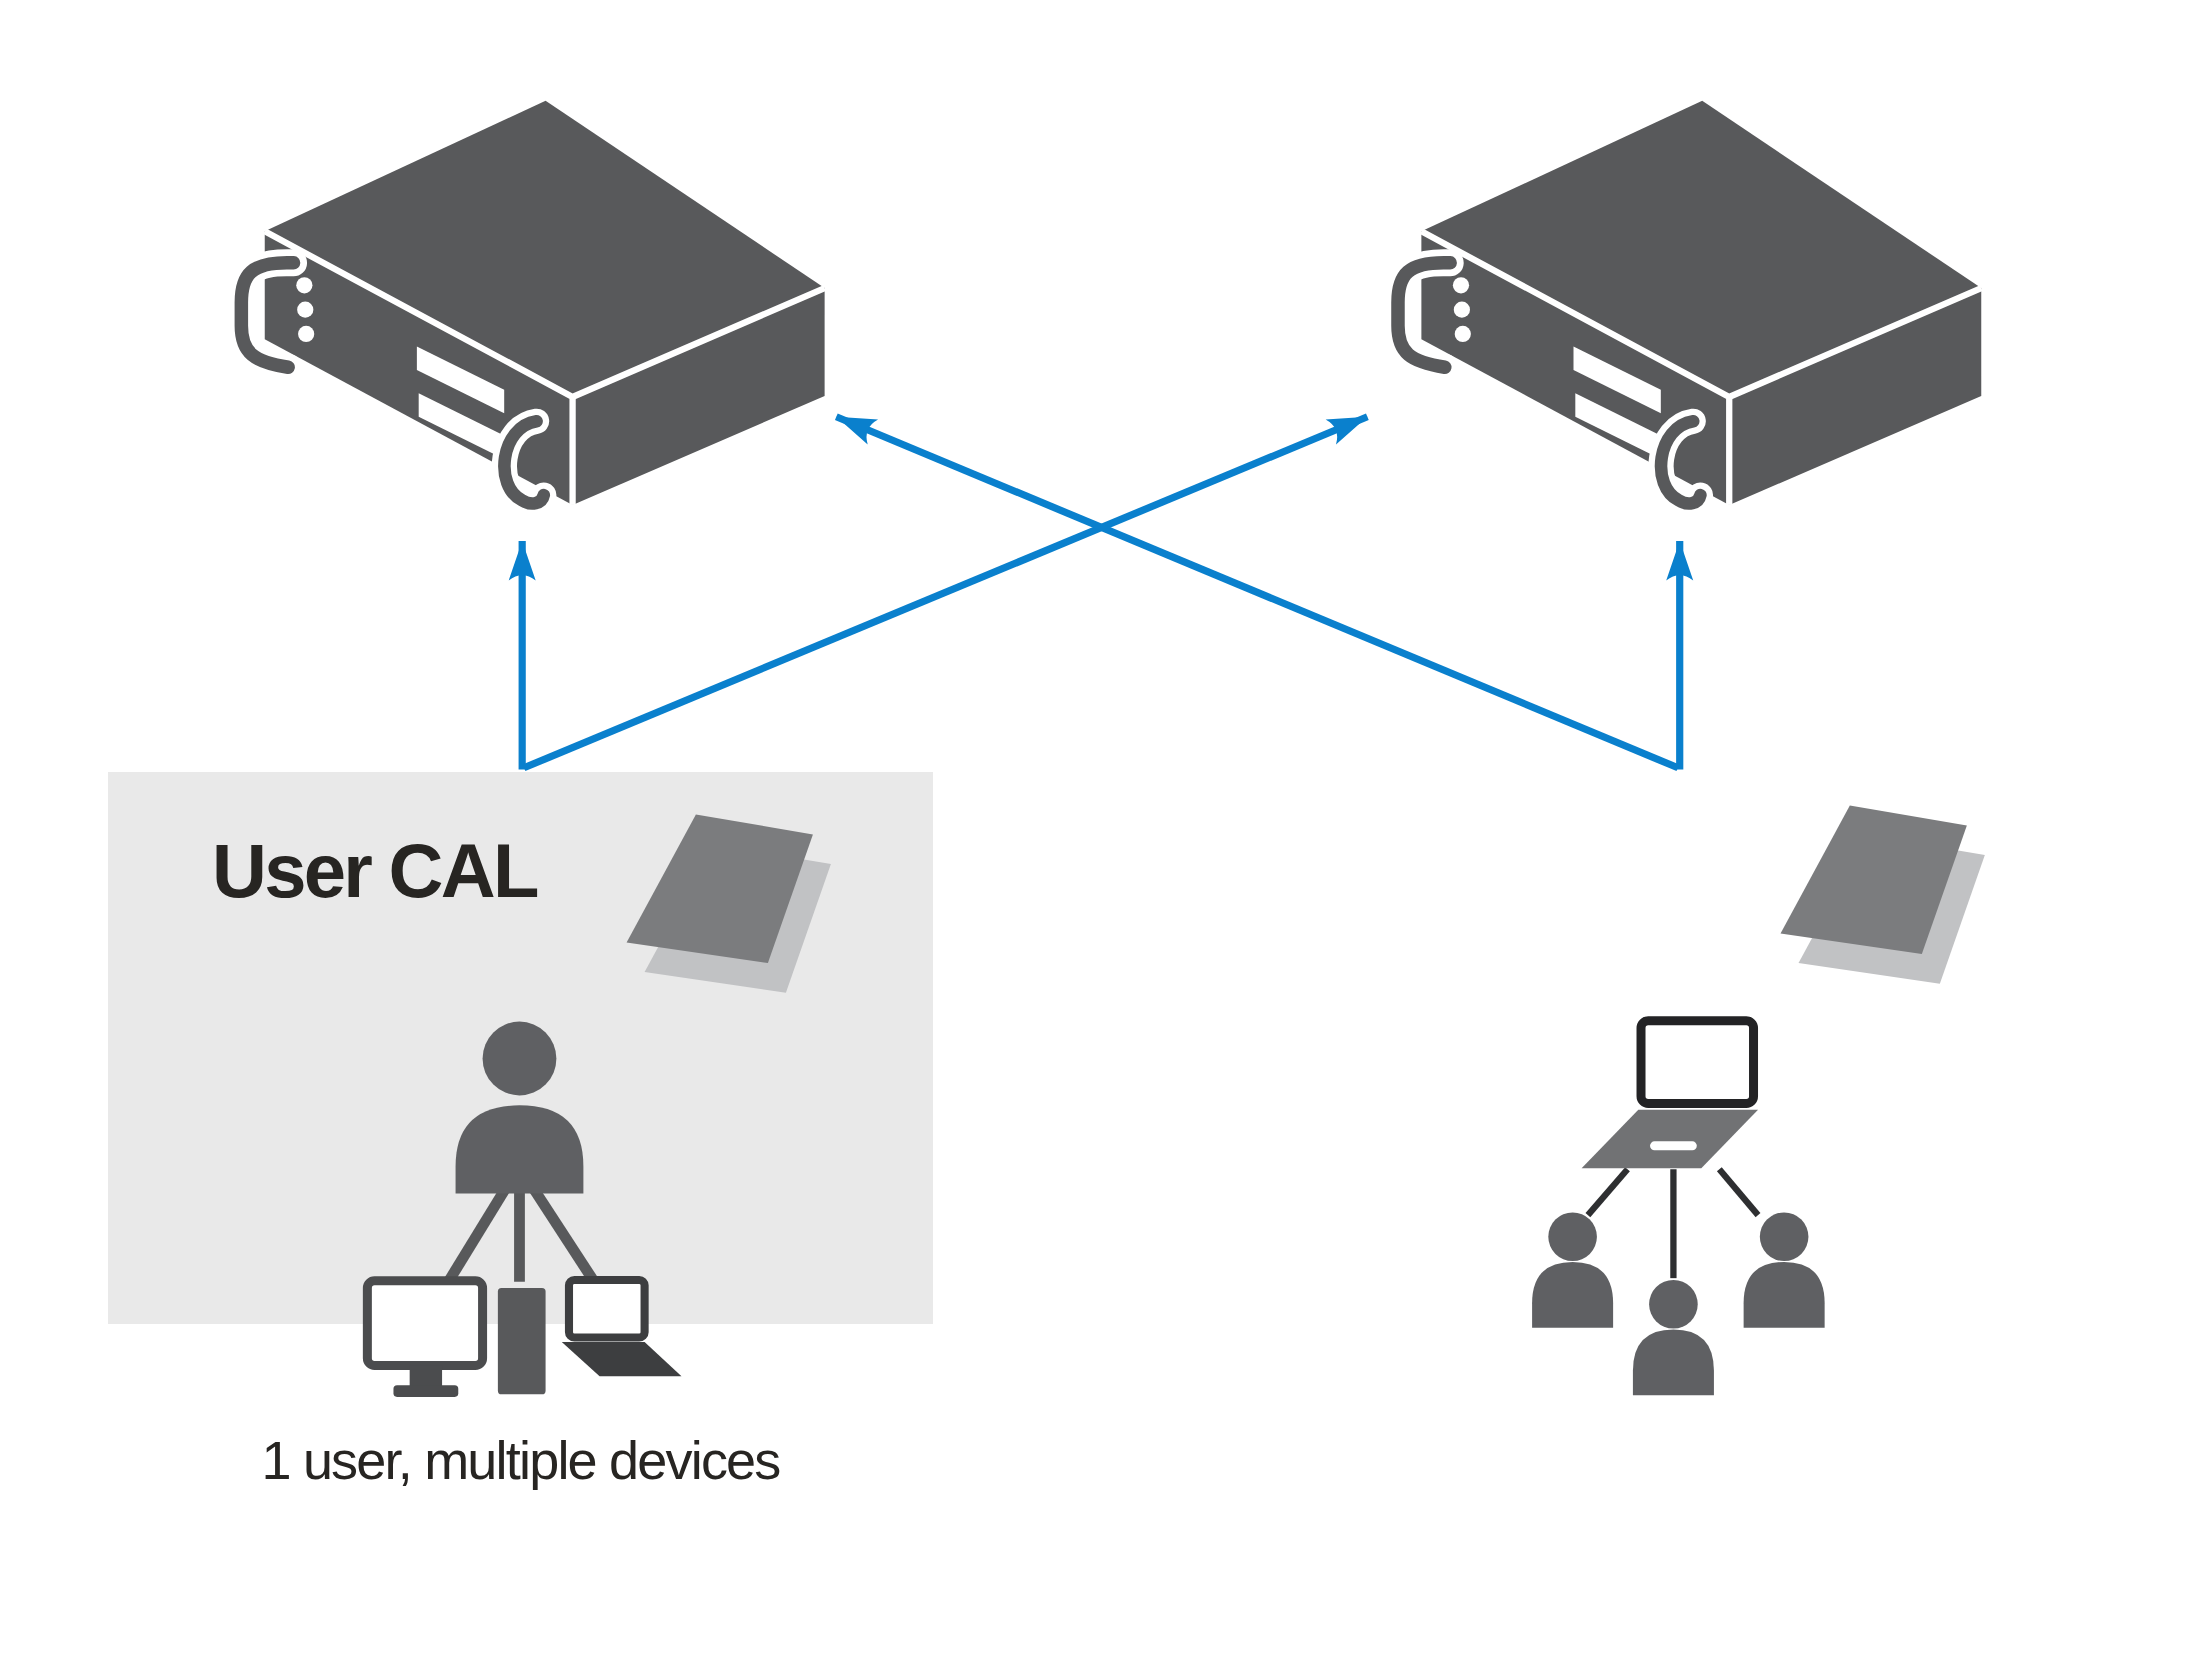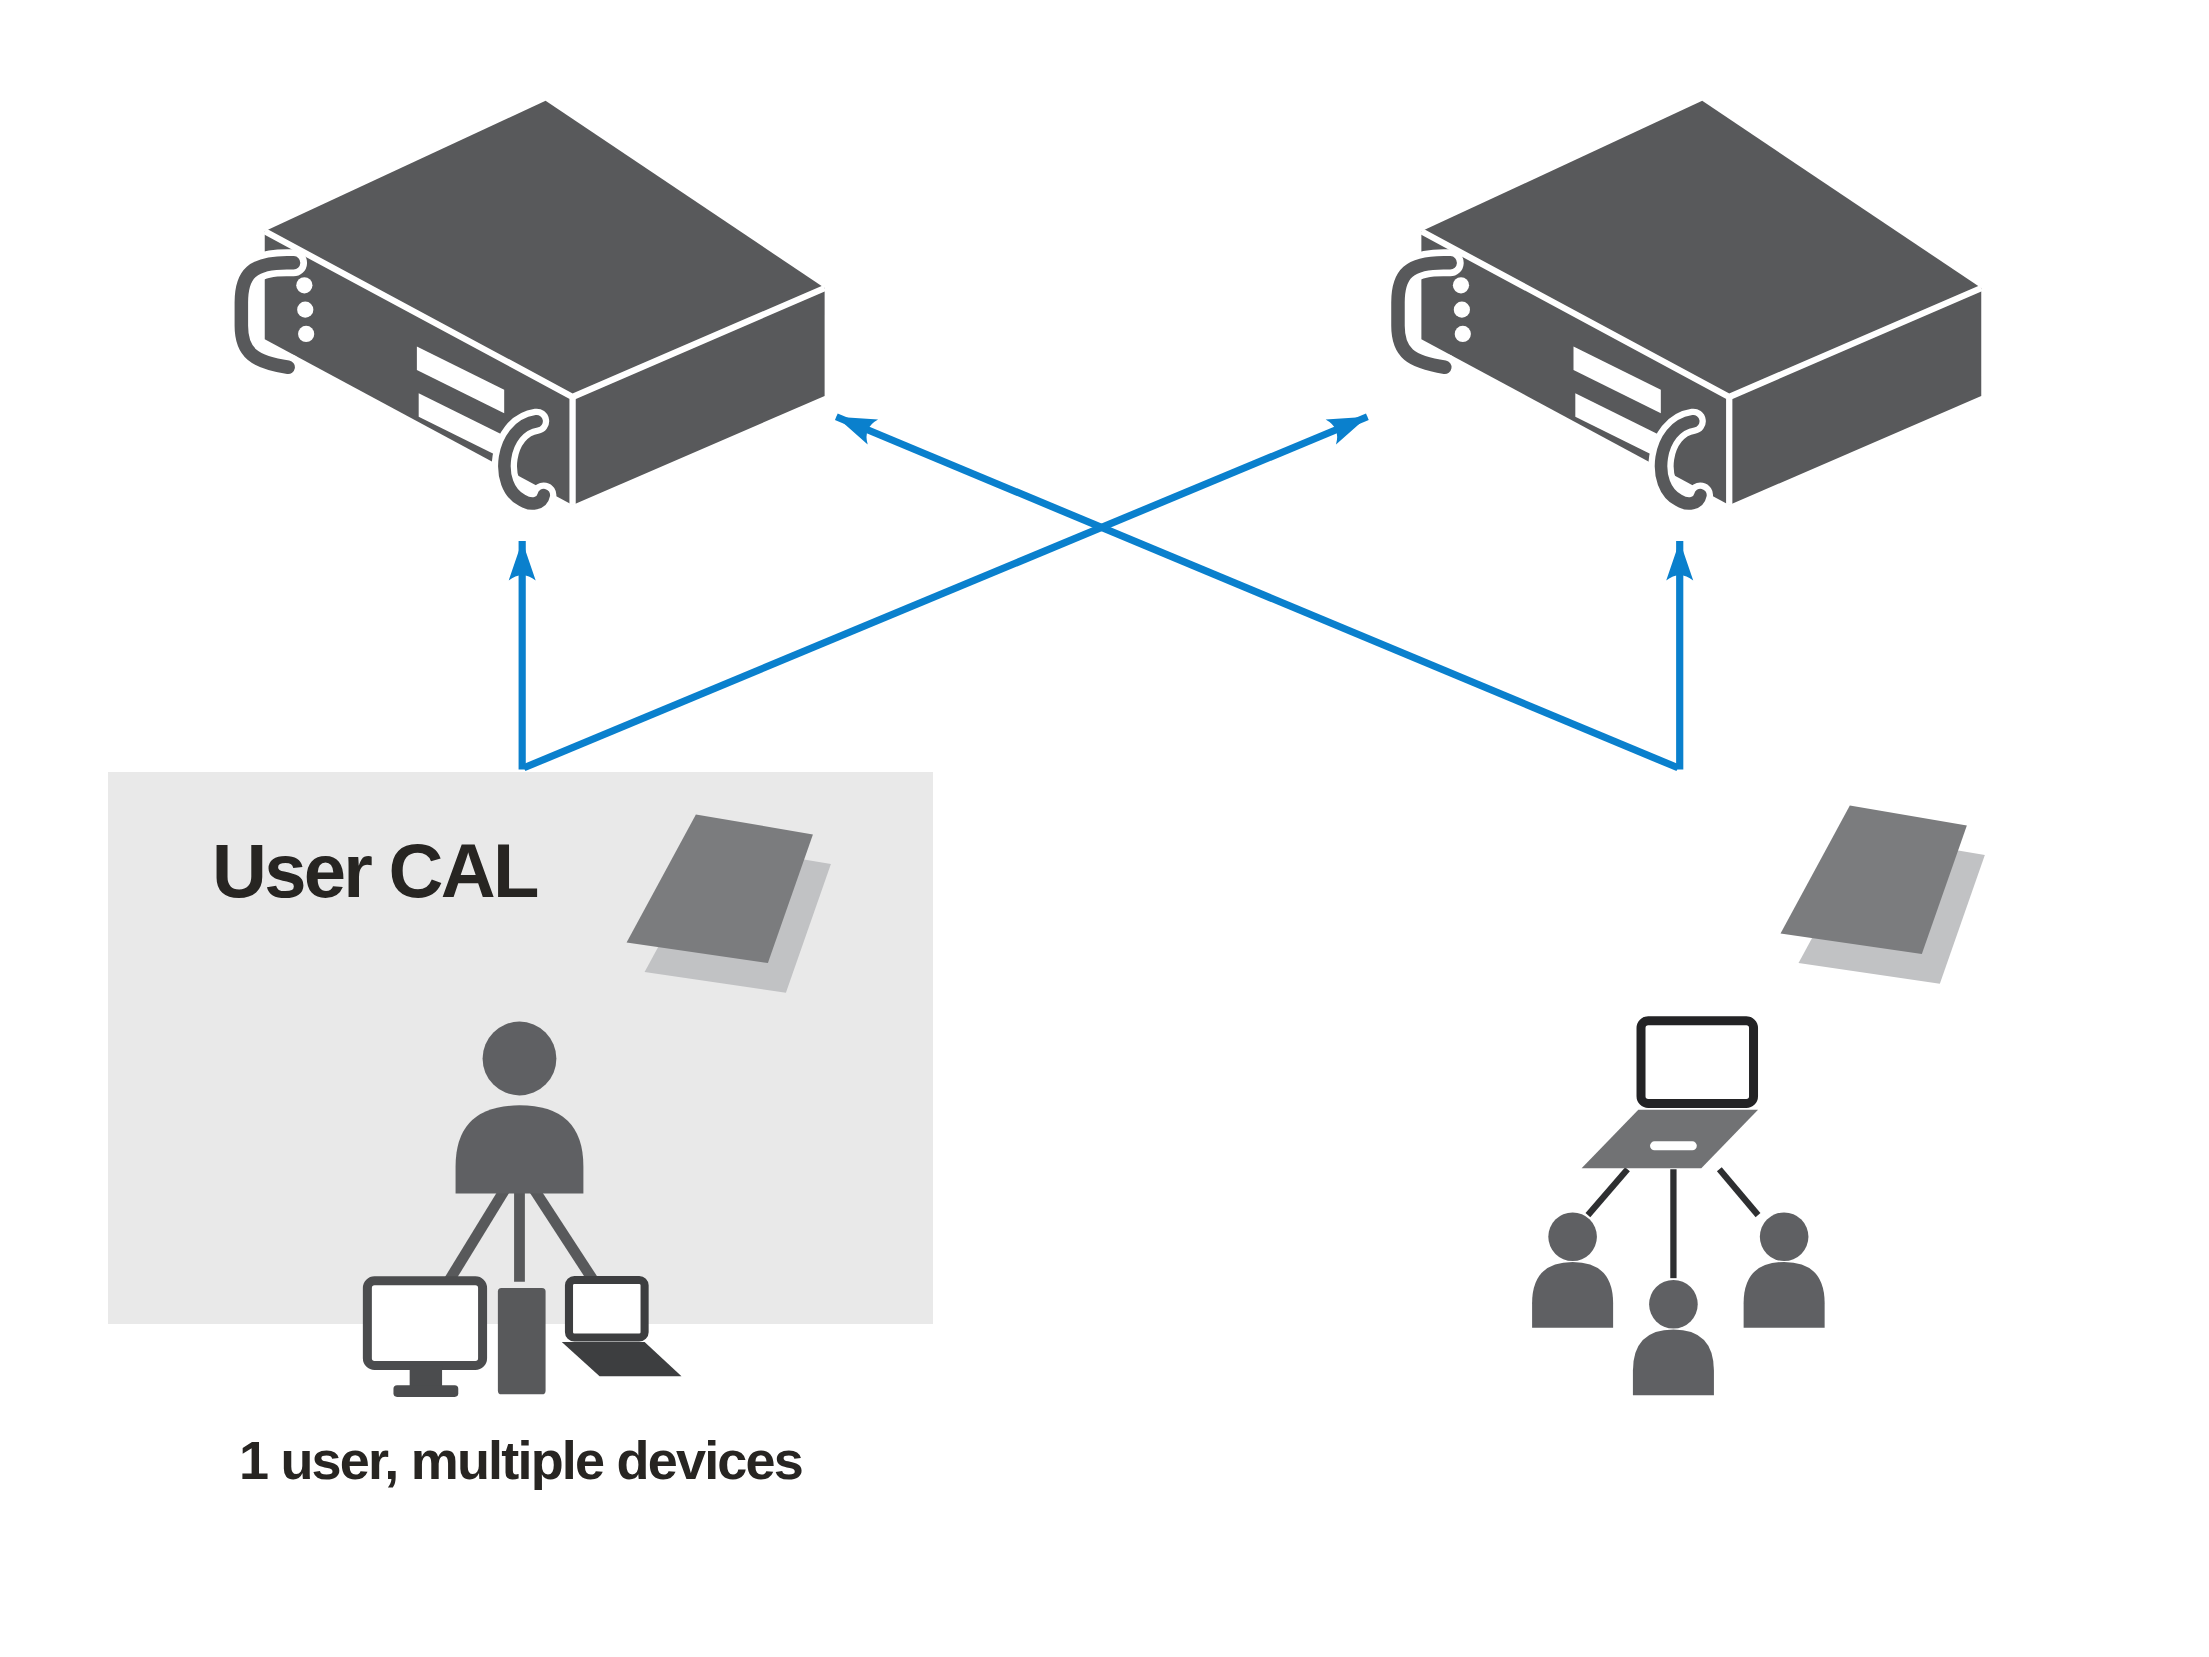--- a/index.html
+++ b/index.html
@@ -20,21 +20,21 @@
   .panel-title{
     position:absolute;top:59px;
     font-size:76px;font-weight:700;letter-spacing:-2.7px;
     color:var(--text);line-height:1.05;white-space:nowrap;
   }
   .panel-left .panel-title{left:104px;}
   .panel-right .panel-title{left:61px;}
   .panel-caption{
     position:absolute;top:657px;left:0;width:100%;
     text-align:center;
-    font-size:54px;font-weight:700;letter-spacing:-1.8px;
+    font-size:54px;font-weight:400;letter-spacing:-1.8px;
     color:var(--text);white-space:nowrap;
   }
   svg.overlay{position:absolute;left:0;top:0;}
   
   .f-server{fill:var(--server);}
   .edge-white{fill:none;stroke:#ffffff;stroke-width:7;}
   .handle-out{fill:none;stroke:#ffffff;stroke-linecap:round;}
   .handle-in{fill:none;stroke:var(--server);stroke-linecap:round;}
   .f-white{fill:#ffffff;}
   .arrow-line{fill:none;stroke:var(--accent);stroke-width:8;}

